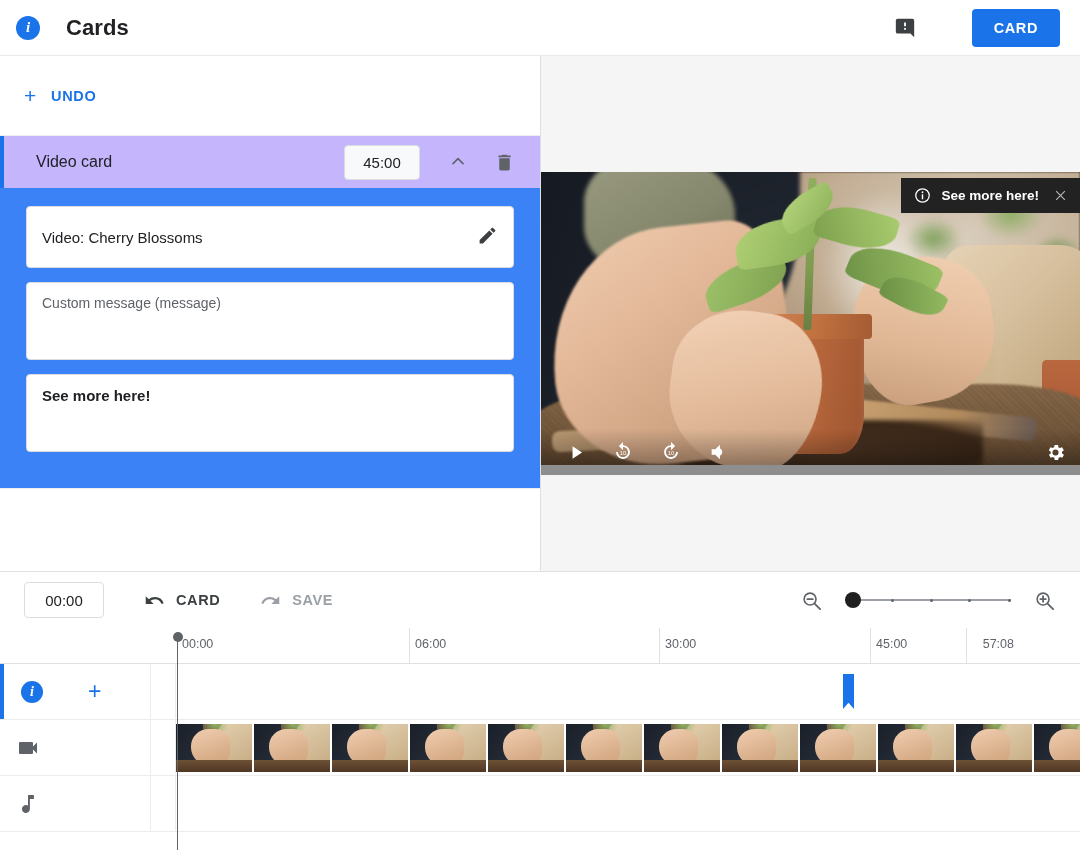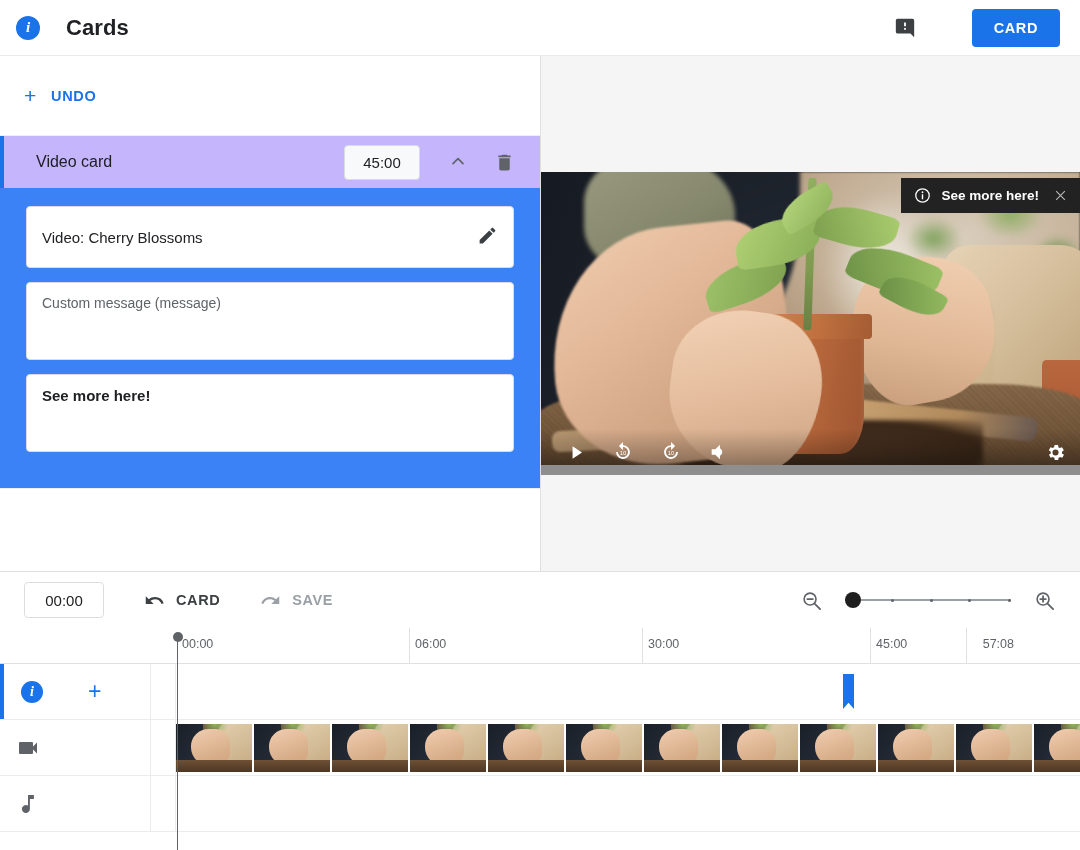--- a/index.html
+++ b/index.html
@@ -560,21 +560,21 @@
           <path stroke="#5f6368" stroke-width="1.9" stroke-linecap="round" d="M15.2 15.2L21 21M7.6 10.5h5.8M10.5 7.6v5.8"></path>
         </svg>
       </span>
     </div>
   </div>
 
   <div class="ruler">
     <div class="ruler-labels">
       <div class="ruler-tick first" style="left:177px">00:00</div>
       <div class="ruler-tick" style="left:409px">06:00</div>
-      <div class="ruler-tick" style="left:642px">30:00</div>
+      <div class="ruler-tick" style="left:659px">30:00</div>
       <div class="ruler-tick" style="left:870px">45:00</div>
       <div class="ruler-tick end" style="left:966px;width:55px">57:08</div>
     </div>
   </div>
 
   <div class="tracks">
 
     <div class="track-row">
       <div class="track-head active">
         <div class="track-icon">

